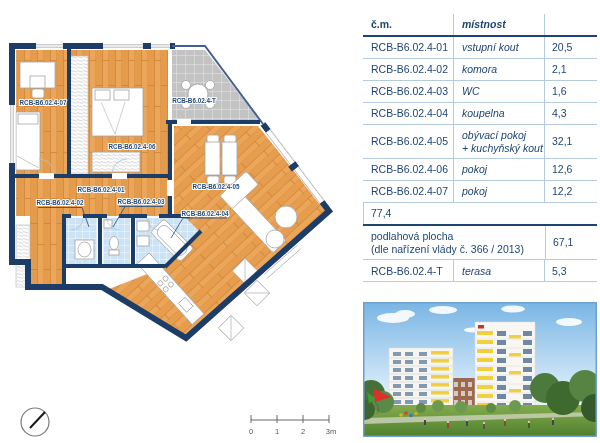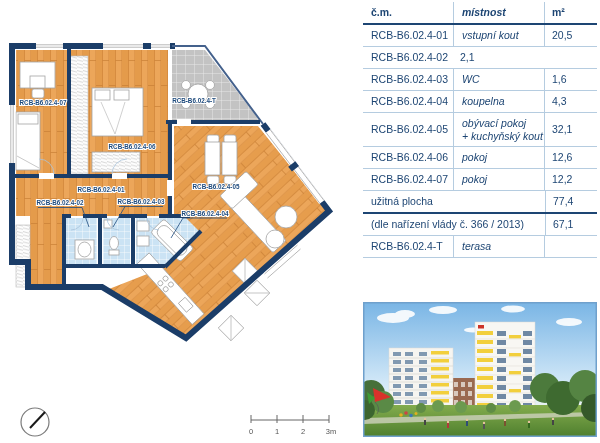--- a/index.html
+++ b/index.html
@@ -1,20 +1,20 @@
 <!DOCTYPE html>
 <html><head>
 <meta charset="utf-8">
 <style>
   html,body{margin:0;padding:0;background:#fff;}
   .page{position:relative;width:600px;height:443px;background:#ffffff;overflow:hidden;
         font-family:"Liberation Sans",sans-serif;}
   svg{display:block;}
   
-  .tbl{position:absolute;left:363px;top:2px;width:234px;color:#1D4573;font-size:10.5px;line-height:1.2;}
+  .tbl{position:absolute;left:363px;top:14px;width:234px;color:#1D4573;font-size:10.5px;line-height:1.2;}
   .tr{display:grid;grid-template-columns:90px 92px 52px;border-bottom:1px solid #B5CCE0;align-items:stretch;}
   .tr>div{padding:4px 0 4px 8px;display:flex;flex-direction:column;justify-content:center;min-height:13px;}
   .tr .mid{border-left:1px solid #B5CCE0;border-right:1px solid #B5CCE0;font-style:italic;}
   .tr .area{padding-left:7px;}
   .head{font-weight:bold;border-bottom:2px solid #1D4573;}
   .sum{grid-template-columns:182px 52px;}
   .sum .area{border-left:1px solid #B5CCE0;}
   .thickb{border-bottom:2px solid #1D4573;}
   .small2{display:block;}
   
@@ -234,38 +234,38 @@
   </div>
 
   <div class="tbl">
     <div class="tr head">
       <div>
           <span>č.m.</span>
         </div>
       <div class="mid">
           <span>místnost</span>
         </div>
-      <div class="area">
-          <span>m²</span>
-        </div>
     </div>
     <div class="tr">
       <div>
           <span>RCB-B6.02.4-01</span>
         </div>
       <div class="mid">
           <span>vstupní kout</span>
         </div>
       <div class="area">
           <span>20,5</span>
         </div>
     </div>
     <div class="tr">
       <div>
           <span>RCB-B6.02.4-02</span>
+        </div>
+      <div class="mid">
+          <span>komora</span>
         </div>
       <div class="area">
           <span>2,1</span>
         </div>
     </div>
     <div class="tr">
       <div>
           <span>RCB-B6.02.4-03</span>
         </div>
       <div class="mid">
@@ -314,41 +314,42 @@
           <span>RCB-B6.02.4-07</span>
         </div>
       <div class="mid">
           <span>pokoj</span>
         </div>
       <div class="area">
           <span>12,2</span>
         </div>
     </div>
     <div class="tr sum thickb">
-      <div>
-          <span>užitná plocha</span>
-        </div>
       <div class="area">
           <span>77,4</span>
         </div>
     </div>
     <div class="tr sum">
       <div>
+        <span class="small2">podlahová plocha</span>
         <span class="small2">(dle nařízení vlády č. 366 / 2013)</span>
       </div>
       <div class="area">
           <span>67,1</span>
         </div>
     </div>
     <div class="tr">
       <div>
           <span>RCB-B6.02.4-T</span>
         </div>
       <div class="mid">
           <span>terasa</span>
+        </div>
+      <div class="area">
+          <span>5,3</span>
         </div>
     </div>
   </div>
 
   <svg style="position:absolute;left:363px;top:302px" width="234" height="135" viewBox="0 0 234 135">
     <defs>
       <linearGradient id="sky" x1="0" y1="0" x2="0" y2="1">
         <stop offset="0" stop-color="#79B5E5"></stop>
           <stop offset="0.8" stop-color="#D9ECF9"></stop>
         <stop offset="1" stop-color="#EDF5F0"></stop>

